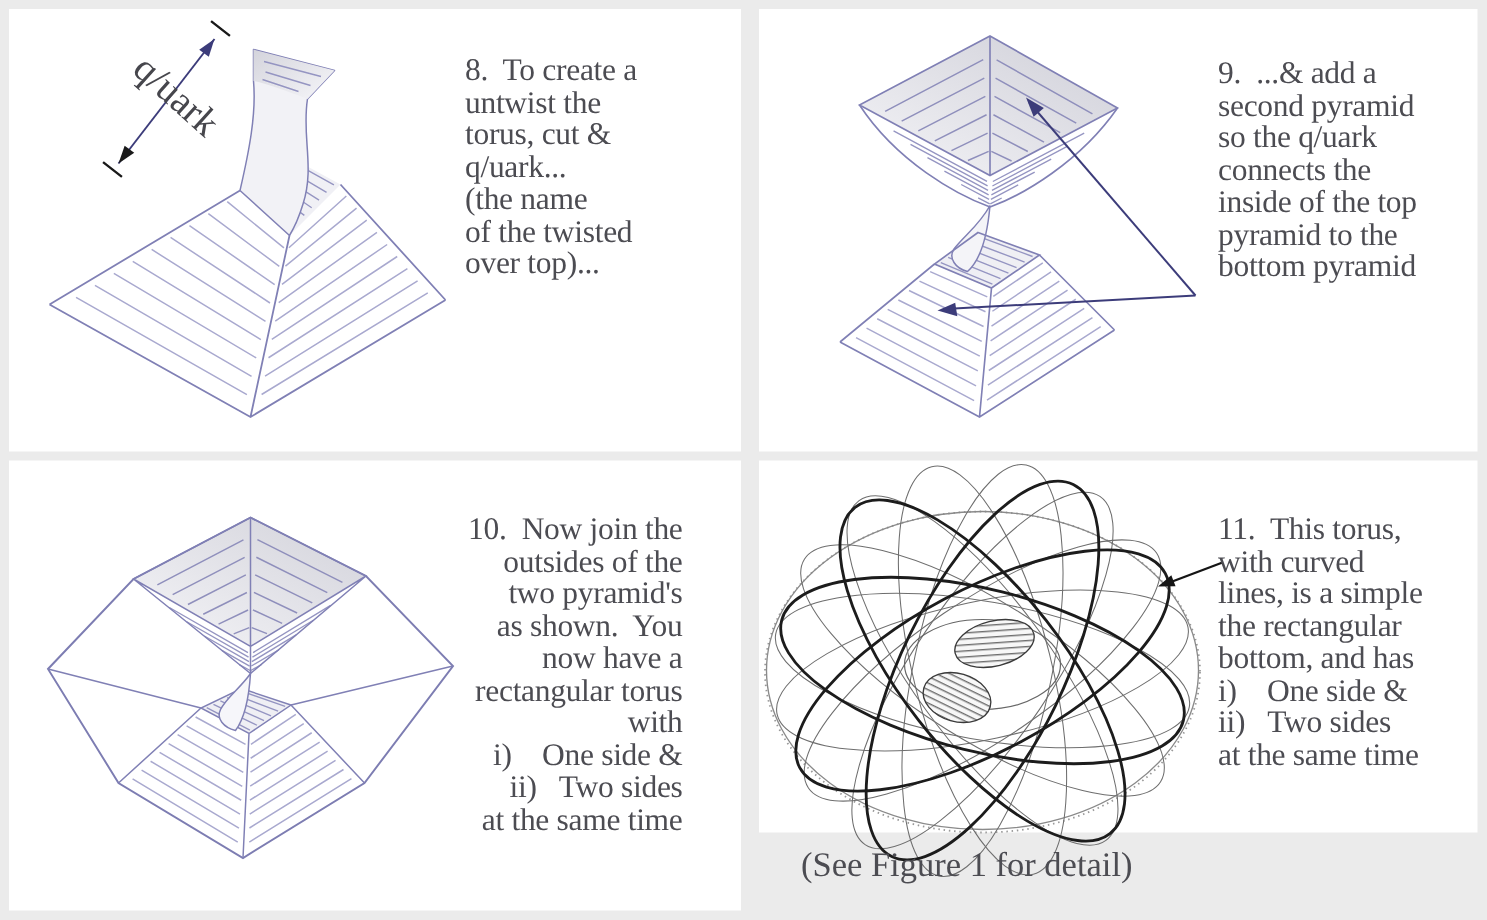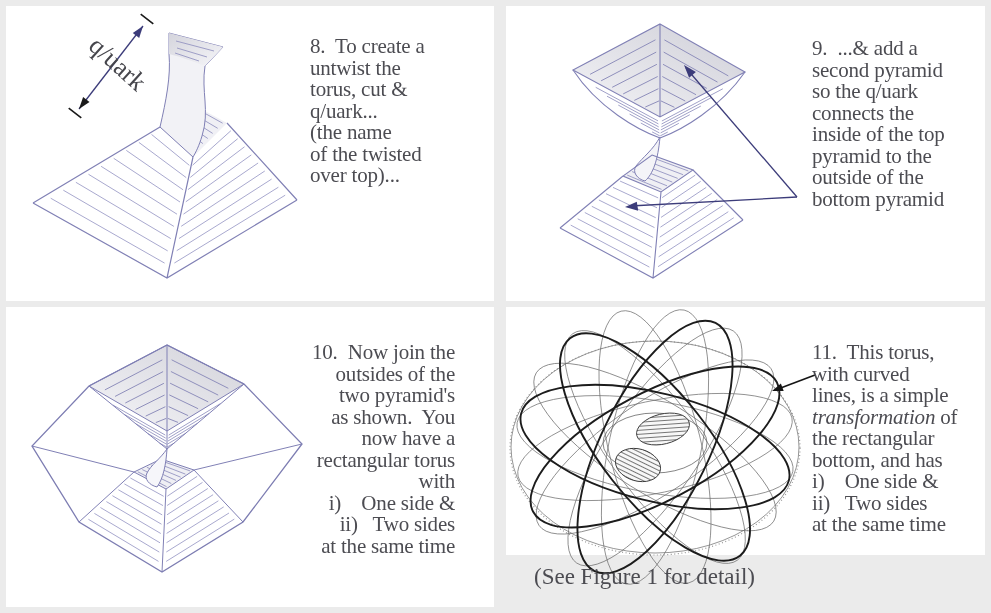--- a/index.html
+++ b/index.html
@@ -77,21 +77,21 @@
       <path d="M67,64 C92,102 132,124 154,132 M239,66 C214,102 176,124 154,132" stroke="#8080b5" stroke-width="1.1" fill="none"></path>
       <path d="M154,131 C147,144 137,151 130,160 C126,166 131,173 139,175 C147,168 152,154 154,131 Z" fill="#f4f4f8" stroke="#8080b5" stroke-width="1"></path>
       <path d="M54,222 L147,272 L237,214 M54,222 L117,170 M147,272 L155,186 M237,214 L187,164 M146,149 L187,164 L155,186 L117,170 Z" stroke="#8080b5" stroke-width="1.1" fill="none"></path>
       <g>
         <path d="M291,191 L180,62" stroke="#3c3c7a" stroke-width="1.3" fill="none"></path>
         <path d="M178,59 L189.9,66.0 L183.1,71.8 Z" fill="#3c3c7a"></path>
         <path d="M291,191 L124,200" stroke="#3c3c7a" stroke-width="1.3" fill="none"></path>
         <path d="M119,201 L130.8,195.8 L132.2,204.8 Z" fill="#3c3c7a"></path>
       </g>
     </svg>
-    <div class="caption"><div>9.  ...&amp; add a</div><div>second pyramid</div><div>so the q/uark</div><div>connects the</div><div>inside of the top</div><div>pyramid to the</div><div>outside of the</div><div>bottom pyramid</div></div>
+    <div class="caption"><div>9.  ...&amp; add a</div><div>second pyramid</div><div>so the q/uark</div><div>connects the</div><div>inside of the top</div><div>pyramid to the</div><div>bottom pyramid</div></div>
   </section>
 
   <section class="panel" id="panel10">
     <svg id="svg10" width="488" height="300" viewBox="0 0 488 300">
       <defs>
         <linearGradient id="g10" x1="1" y1="0" x2="0" y2="1">
           <stop offset="0" stop-color="#d2d2da"></stop>
             <stop offset="1" stop-color="#f5f5f8"></stop>
         </linearGradient>
       </defs>
@@ -140,17 +140,17 @@
           <ellipse cx="149" cy="140" rx="138" ry="54" transform="rotate(52 149 140)" fill="none" stroke="#1c1c1c" stroke-width="1.9"></ellipse>
           <ellipse cx="149" cy="136" rx="52" ry="30" fill="none" stroke="#666" stroke-width="0.8"></ellipse>
         </g>
       <ellipse cx="157" cy="122" rx="27" ry="15" transform="rotate(-14 157 122)" fill="url(#hp)" stroke="#3a3a3a" stroke-width="0.9"></ellipse>
       <ellipse cx="132" cy="158" rx="23" ry="16" transform="rotate(16 132 158)" fill="url(#hp)" stroke="#3a3a3a" stroke-width="0.9"></ellipse>
       <g>
         <path d="M309,68 L272,82" stroke="#151515" stroke-width="1.6" fill="none"></path>
         <path d="M266,84 L274.9,76.5 L277.7,83.9 Z" fill="#151515"></path>
       </g>
     </svg>
-    <div class="caption"><div>11.  This torus,</div><div>with curved</div><div>lines, is a simple</div><div><span style="font-style: italic;">transformation</span><span> of</span></div><div>the rectangular</div><div>bottom, and has</div><div>i)    One side &amp;</div><div>ii)   Two sides</div><div>at the same time</div></div>
+    <div class="caption"><div>11.  This torus,</div><div>with curved</div><div>lines, is a simple</div><div>the rectangular</div><div>bottom, and has</div><div>i)    One side &amp;</div><div>ii)   Two sides</div><div>at the same time</div></div>
     <div class="fig-caption">(See Figure 1 for detail)</div>
   </section>
 
 </div>
 
 </body></html>

